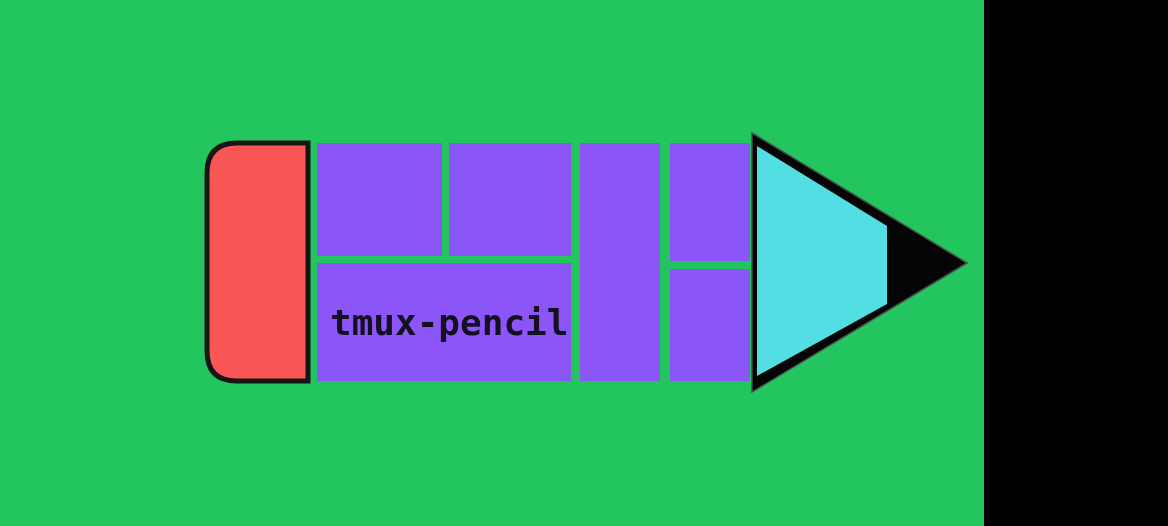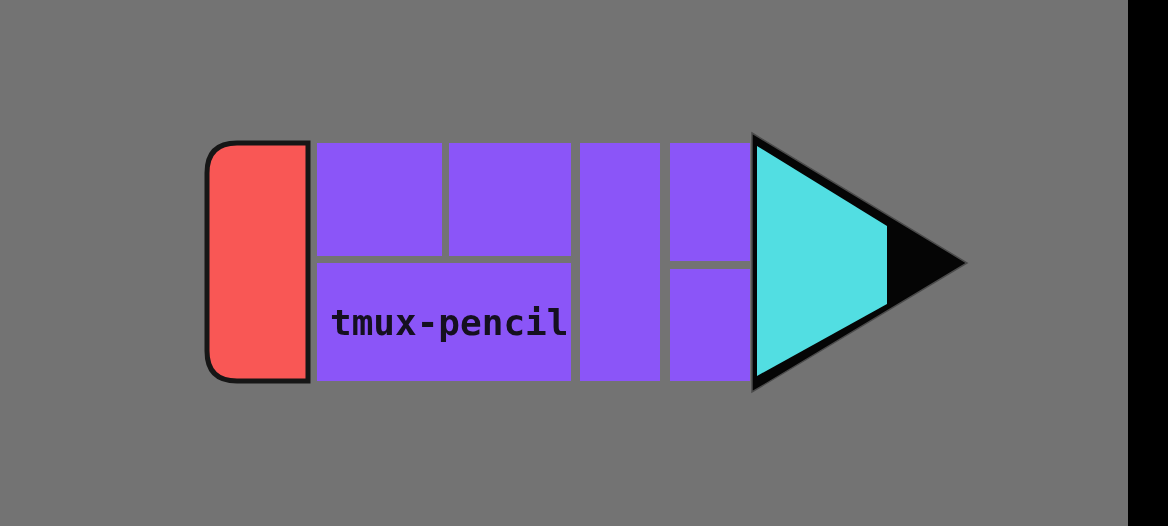--- a/index.html
+++ b/index.html
@@ -2,23 +2,23 @@
 <html><head>
 <meta charset="utf-8">
 <style>
   html, body {
     margin: 0;
     padding: 0;
     background: #000000;
   }
   .stage {
     position: relative;
-    width: 1128px;
+    width: 984px;
     height: 526px;
-    background: #737373;
+    background: #22c55e;
     overflow: hidden;
     font-family: "DejaVu Sans Mono", monospace;
   }
   svg.logo {
     display: block;
     width: 1168px;
     height: 526px;
   }
   .eraser-path {
     stroke: #161616;

